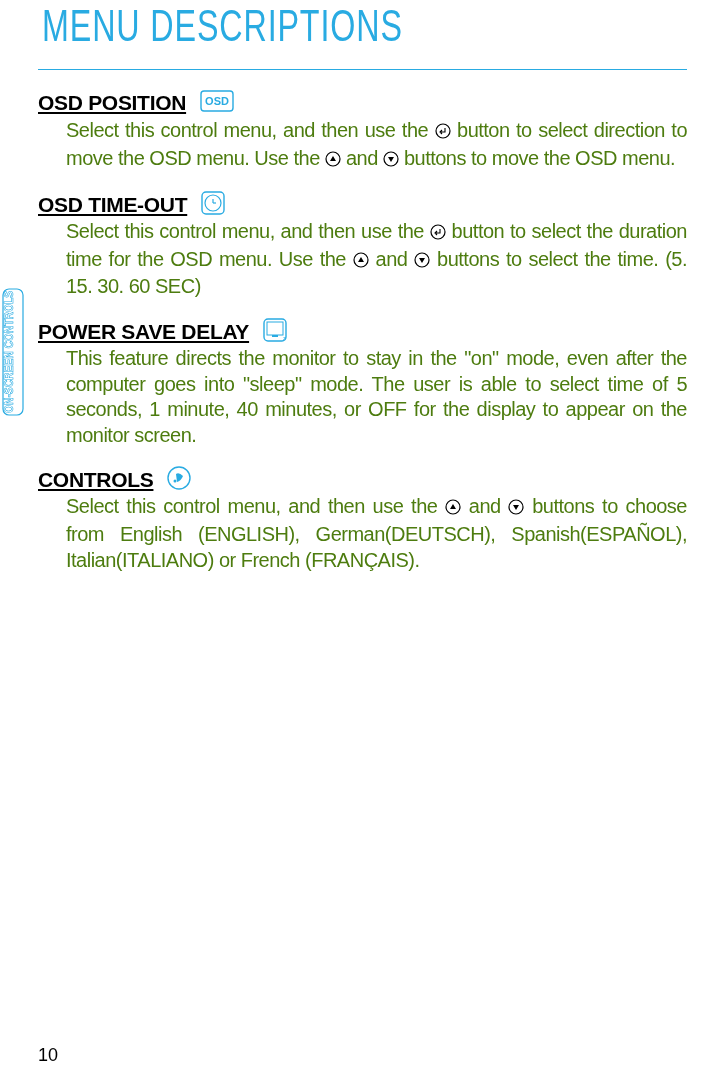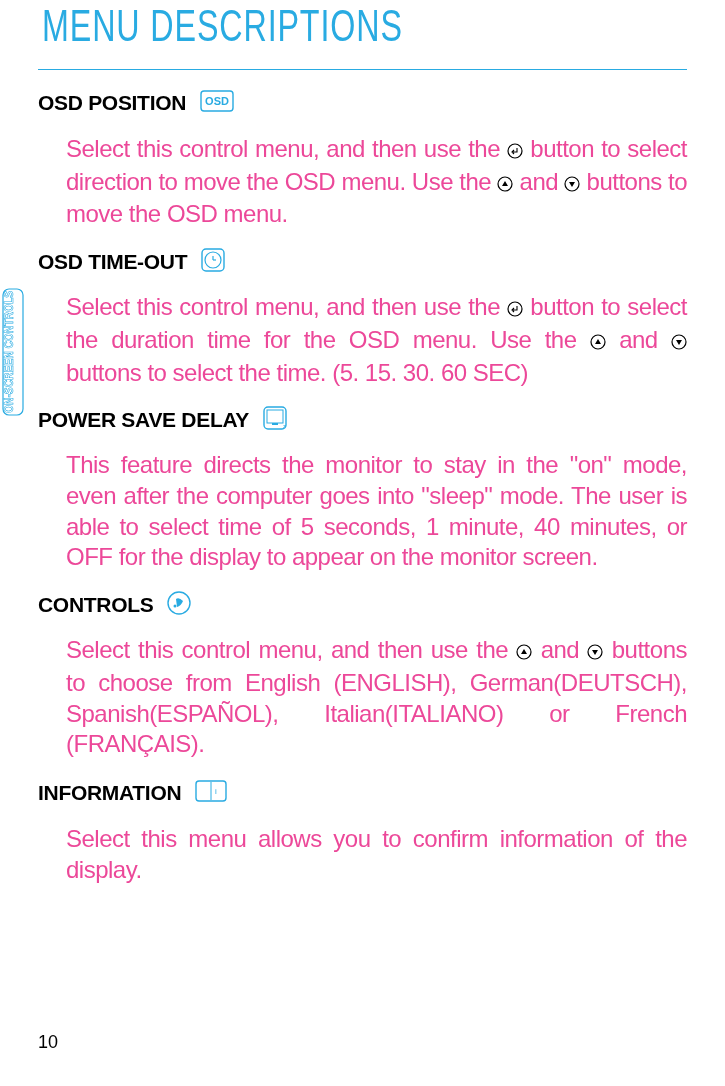--- a/index.html
+++ b/index.html
@@ -28,51 +28,52 @@
     margin: 24px 0 18px 0;
   }
   .section { margin-bottom: 18px; }
   .section-title {
     font-weight: 900;
     font-size: 21px;
     letter-spacing: -0.3px;
     font-family: Arial, Helvetica, sans-serif;
     display: inline-block;
     vertical-align: middle;
+    text-decoration: underline;
   }
   .section-icon {
     display: inline-block;
     vertical-align: middle;
     margin-left: 14px;
   }
   .section-body {
-    font-size: 24px;
+    font-size: 20px;
     line-height: 1.28;
-    color: #ec4899;
+    color: #4d7c0f;
     margin-left: 28px;
-    margin-top: 16px;
+    margin-top: 0;
     text-align: justify;
     font-family: Arial, Helvetica, sans-serif;
     letter-spacing: -0.5px;
   }
   .inline-icon {
     display: inline-block;
     vertical-align: -2px;
   }
   .side-tab {
     position: absolute;
     left: 2px;
     top: 288px;
     width: 22px;
     height: 128px;
   }
   .page-number {
     position: absolute;
     left: 38px;
-    bottom: 33px;
+    bottom: 20px;
     font-size: 18px;
   }
   svg { overflow: visible; }
 </style>
 </head>
 <body>
 
 <div class="side-tab">
   <svg width="22" height="128" viewBox="0 0 22 128">
     <rect x="1" y="1" width="20" height="126" rx="6" fill="#fff" stroke="#29ABE2" stroke-width="1.2"></rect>
@@ -134,23 +135,15 @@
              <circle cx="8" cy="15" r="1.5" fill="#29ABE2"></circle>
           </svg></span></div>
       <div class="section-body"><span>Select this control menu, and then use the </span><span class="inline-icon"><svg width="16" height="16" viewBox="0 0 16 16">
             <circle cx="8" cy="8" r="7" fill="#fff" stroke="#000" stroke-width="1.2"></circle>
              <path d="M 8 5 L 11 10 L 5 10 Z" fill="#000"></path>
           </svg></span><span> and </span><span class="inline-icon"><svg width="16" height="16" viewBox="0 0 16 16">
             <circle cx="8" cy="8" r="7" fill="#fff" stroke="#000" stroke-width="1.2"></circle>
              <path d="M 8 11 L 11 6 L 5 6 Z" fill="#000"></path>
           </svg></span><span> buttons to choose from English (ENGLISH), German(DEUTSCH), Spanish(ESPAÑOL), Italian(ITALIANO) or French (FRANÇAIS).</span></div>
     </div>
-    <div class="section">
-      <div><span class="section-title">INFORMATION</span><span class="section-icon"><svg width="32" height="26" viewBox="0 0 32 26">
-            <rect x="1" y="3" width="30" height="20" rx="3" fill="#fff" stroke="#29ABE2" stroke-width="1.4"></rect>
-             <line x1="16" y1="4" x2="16" y2="22" stroke="#29ABE2" stroke-width="1"></line>
-             <text x="21" y="16" text-anchor="middle" font-size="8" fill="#29ABE2" font-family="Arial">i</text>
-          </svg></span></div>
-      <div class="section-body"><span>Select this menu allows you to confirm information of the display.</span></div>
-    </div>
   </div>
 
 <div class="page-number">10</div>
 
 </body></html>

